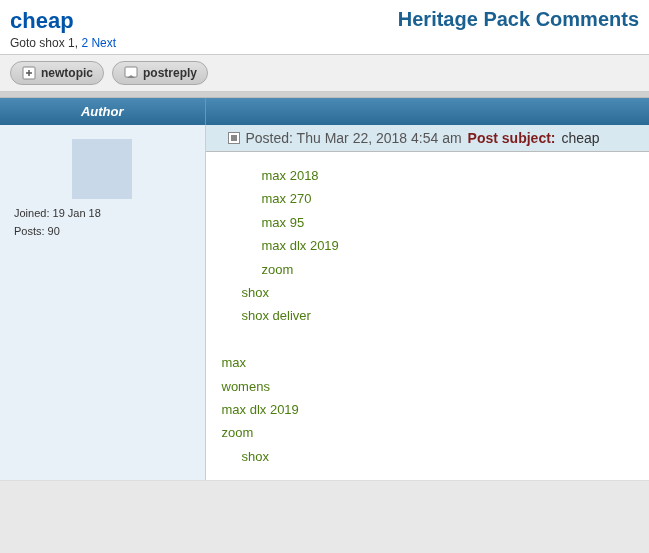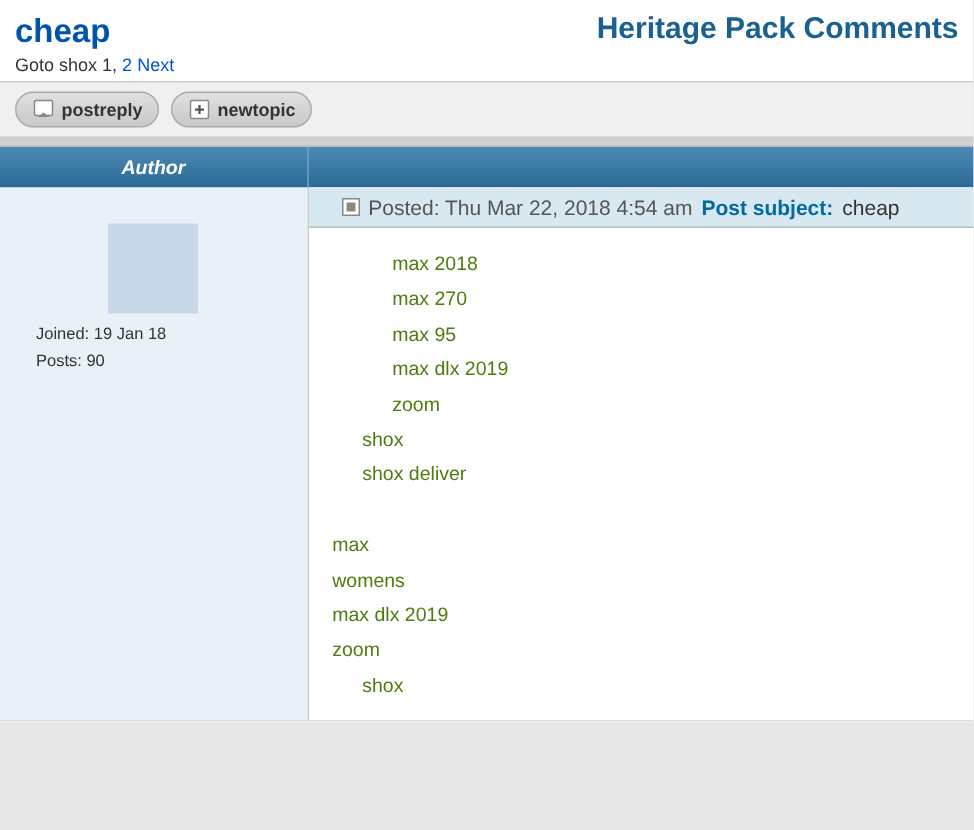--- a/index.html
+++ b/index.html
@@ -111,21 +111,21 @@
     }
 
     
     .post-row td {
       vertical-align: top;
       border-bottom: 1px solid #ddd;
     }
     .author-cell {
       width: 205px;
       background: #e8f0f8;
-      padding: 24px;
+      padding: 14px;
       border-right: 1px solid #ccc;
       vertical-align: top;
     }
     .author-avatar {
       width: 60px;
       height: 60px;
       background: #c8d8e8;
       margin: 0 auto 6px auto;
       display: block;
     }
@@ -159,21 +159,21 @@
       position: relative;
     }
     .post-icon::after {
       content: '';
       position: absolute;
       top: 2px; left: 2px;
       width: 6px; height: 6px;
       background: #888;
     }
     .post-time { color: #555; }
-    .post-subject { color: #0369a1; font-weight: bold; }
+    .post-subject { color: #7f1d1d; font-weight: bold; }
 
     .post-body {
       padding: 12px 16px;
       color: #4d7c0f;
       line-height: 1.8;
     }
     .post-body .indent1 { margin-left: 40px; }
     .post-body .indent2 { margin-left: 20px; }
     .post-body .indent3 { }
   </style>
@@ -192,35 +192,35 @@
   <div class="header-right">
     <div class="forum-title">Heritage Pack Comments</div>
   </div>
 </div>
 
 <div class="toolbar">
   <div class="toolbar-left">
     <button class="btn-icon">
       <span class="btn-icon-img">
         <svg width="16" height="16" viewBox="0 0 16 16">
-          <rect x="2" y="2" width="12" height="10" rx="1" fill="#fff" stroke="#888" stroke-width="1"></rect>
-          <polygon points="4,13 8,10 12,13" fill="#888"></polygon>
-        </svg>
-      </span>
-      <span>postreply</span>
-    </button>
-    <button class="btn-icon">
-      <span class="btn-icon-img">
-        <svg width="16" height="16" viewBox="0 0 16 16">
           <rect x="2" y="2" width="12" height="12" rx="1" fill="#fff" stroke="#888" stroke-width="1"></rect>
           <line x1="8" y1="5" x2="8" y2="11" stroke="#555" stroke-width="1.5"></line>
           <line x1="5" y1="8" x2="11" y2="8" stroke="#555" stroke-width="1.5"></line>
         </svg>
       </span>
       <span>newtopic</span>
+    </button>
+    <button class="btn-icon">
+      <span class="btn-icon-img">
+        <svg width="16" height="16" viewBox="0 0 16 16">
+          <rect x="2" y="2" width="12" height="10" rx="1" fill="#fff" stroke="#888" stroke-width="1"></rect>
+          <polygon points="4,13 8,10 12,13" fill="#888"></polygon>
+        </svg>
+      </span>
+      <span>postreply</span>
     </button>
   </div>
 </div>
 
 <div class="sep-bar"></div>
 
 <table class="post-table">
   <thead>
     <tr class="col-header-row">
       <td class="col-header-author">Author</td>

